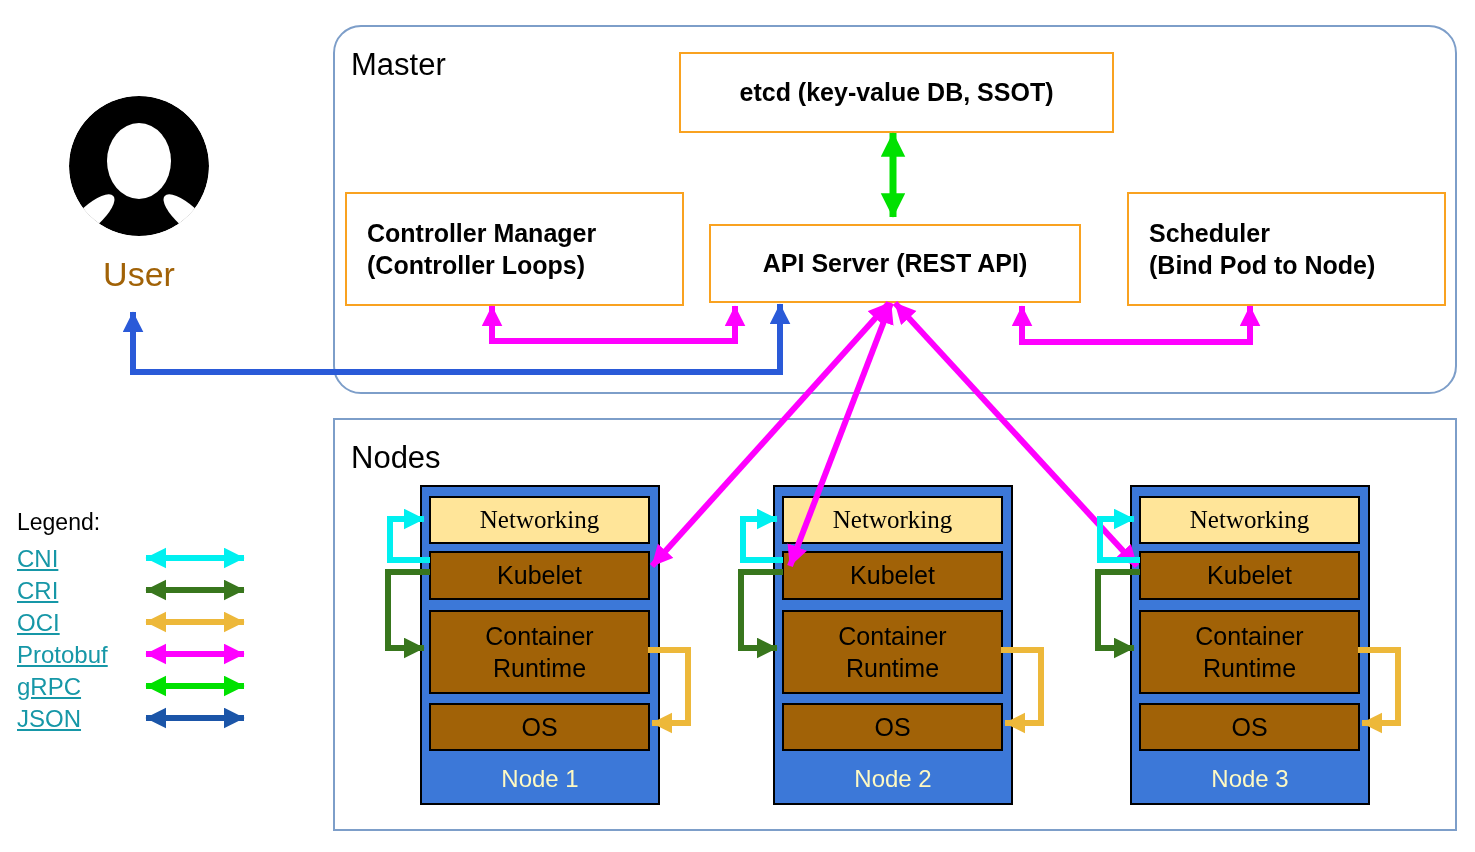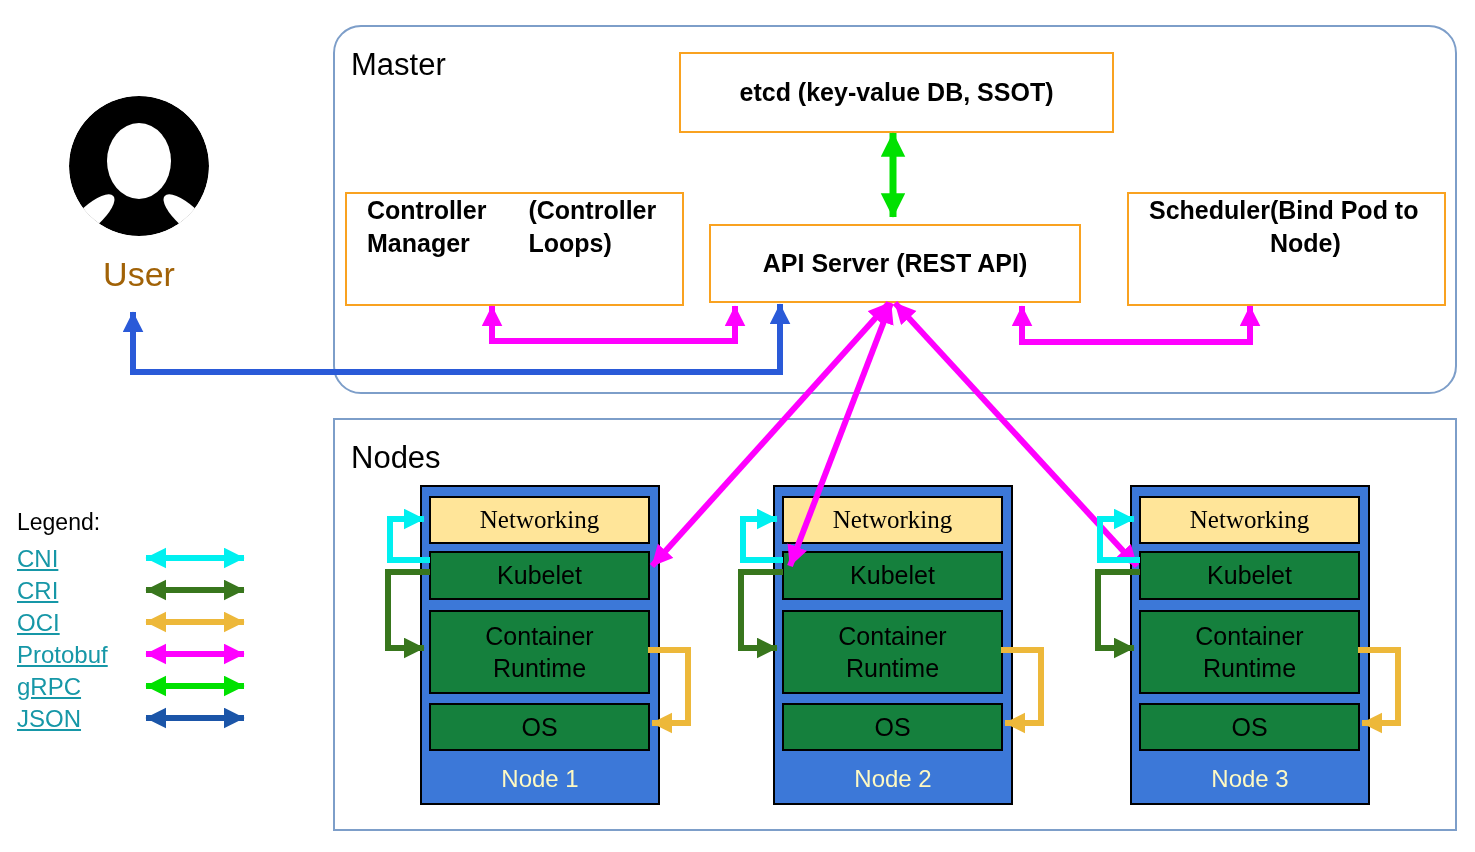--- a/index.html
+++ b/index.html
@@ -6,30 +6,30 @@
   .canvas{position:relative;width:1475px;height:852px;background:#fff;
           font-family:"Liberation Sans",sans-serif;overflow:hidden;color:#000;}
 
   
   .frame{position:absolute;border:2px solid var(--c-frame_border);background:transparent;}
   .frame-title{position:absolute;left:16px;top:20px;font-size:31px;color:#000;}
 
   
   .obox{position:absolute;border:2.5px solid var(--c-orange);background:#fff;font-size:25px;color:#000;font-weight:bold;}
   .obox.center{display:flex;align-items:center;justify-content:center;text-align:center;}
-  .obox.lines{display:flex;justify-content:center;padding-left:20px;line-height:1.3;}
+  .obox.lines{display:flex;flex-direction:column;justify-content:center;padding-left:20px;line-height:1.3;}
 
   
   .user-wrap{position:absolute;left:64px;top:94px;width:150px;text-align:center;}
   .user-label{margin-top:12px;font-size:34px;color:#a16207;}
 
   
   .node{position:absolute;width:240px;height:320px;background:var(--c-node_fill);
         border:2.5px solid #000;box-sizing:border-box;}
-  .nbox{position:absolute;left:7px;width:221px;background:#15803d;border:2px solid #000;
+  .nbox{position:absolute;left:7px;width:221px;background:#a16207;border:2px solid #000;
         display:flex;align-items:center;justify-content:center;text-align:center;
         font-size:25px;color:#000;box-sizing:border-box;}
   .nbox.networking{background:var(--c-networking_fill);font-family:Liberation Serif, serif;}
   .nbox .wrap2{max-width:160px;line-height:1.3;}
   .node-label{position:absolute;left:0;right:0;top:268px;height:48px;display:flex;
               align-items:center;justify-content:center;color:#fef9c3;font-size:24px;}
 
   
   .legend-title{position:absolute;left:17px;top:509px;font-size:23px;color:#000;}
   .legend-link{position:absolute;left:17px;font-size:24px;color:var(--c-link);

